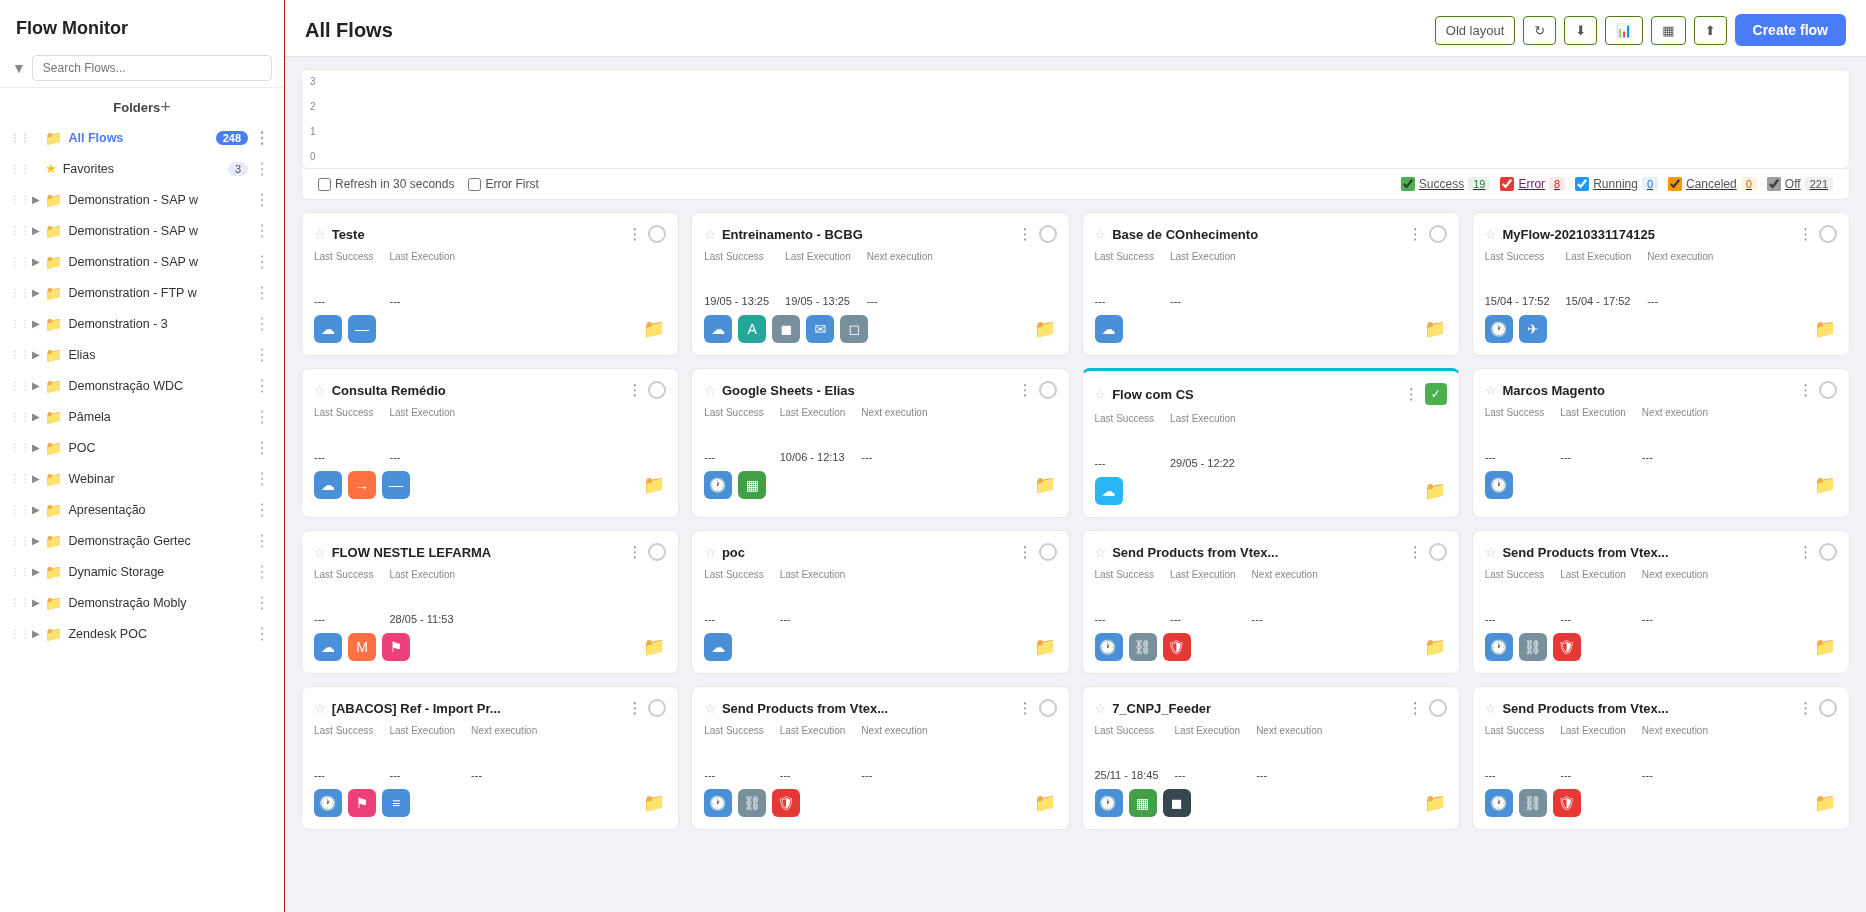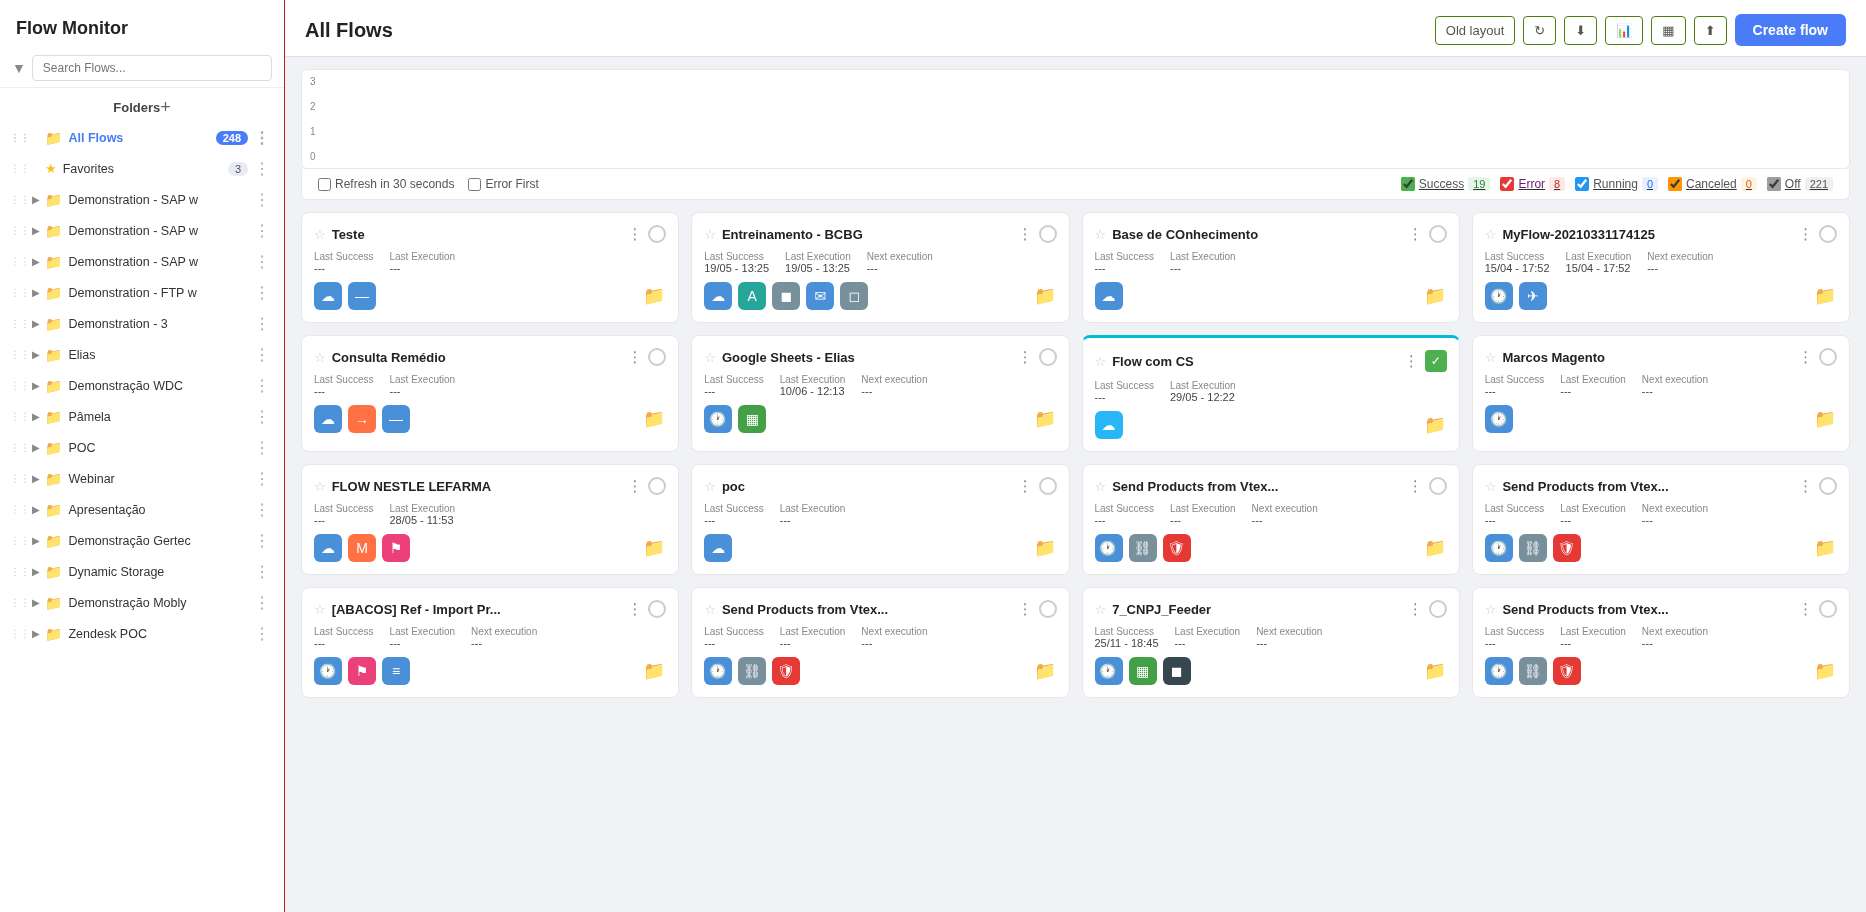--- a/index.html
+++ b/index.html
@@ -64,21 +64,21 @@
     .flow-card-header { display: flex; align-items: center; justify-content: space-between; }
     .flow-card-title-row { display: flex; align-items: center; gap: 6px; flex: 1; min-width: 0; }
     .flow-star { color: #ccc; font-size: 13px; cursor: pointer; flex-shrink: 0; }
     .flow-title { font-size: 13px; font-weight: 600; color: #222; white-space: nowrap; overflow: hidden; text-overflow: ellipsis; flex: 1; }
     .flow-title.bold { font-weight: 700; }
     .flow-card-actions { display: flex; align-items: center; gap: 4px; flex-shrink: 0; }
     .flow-action-btn { background: none; border: none; cursor: pointer; color: #888; font-size: 15px; padding: 0 2px; }
     .flow-toggle { width: 18px; height: 18px; border-radius: 50%; border: 2px solid #ccc; background: #fff; cursor: pointer; display: flex; align-items: center; justify-content: center; }
 
     .flow-meta { display: flex; gap: 16px; }
-    .flow-meta-item { display: flex; flex-direction: column; }
+    .flow-meta-item { display: flex; flex-direction: column; gap: 33px; }
     .flow-meta-label { font-size: 10px; color: #888; }
     .flow-meta-value { font-size: 11px; color: #444; font-weight: 500; }
 
     .flow-card-footer { display: flex; align-items: center; justify-content: space-between; }
     .flow-icons { display: flex; gap: 6px; align-items: center; }
     .flow-icon-btn { width: 28px; height: 28px; border-radius: 6px; display: flex; align-items: center; justify-content: center; font-size: 14px; color: #fff; flex-shrink: 0; }
     .flow-icon-btn.blue { background: #4a90d9; }
     .flow-icon-btn.teal { background: #26a69a; }
     .flow-icon-btn.orange { background: #ff7043; }
     .flow-icon-btn.red { background: #e53935; }

